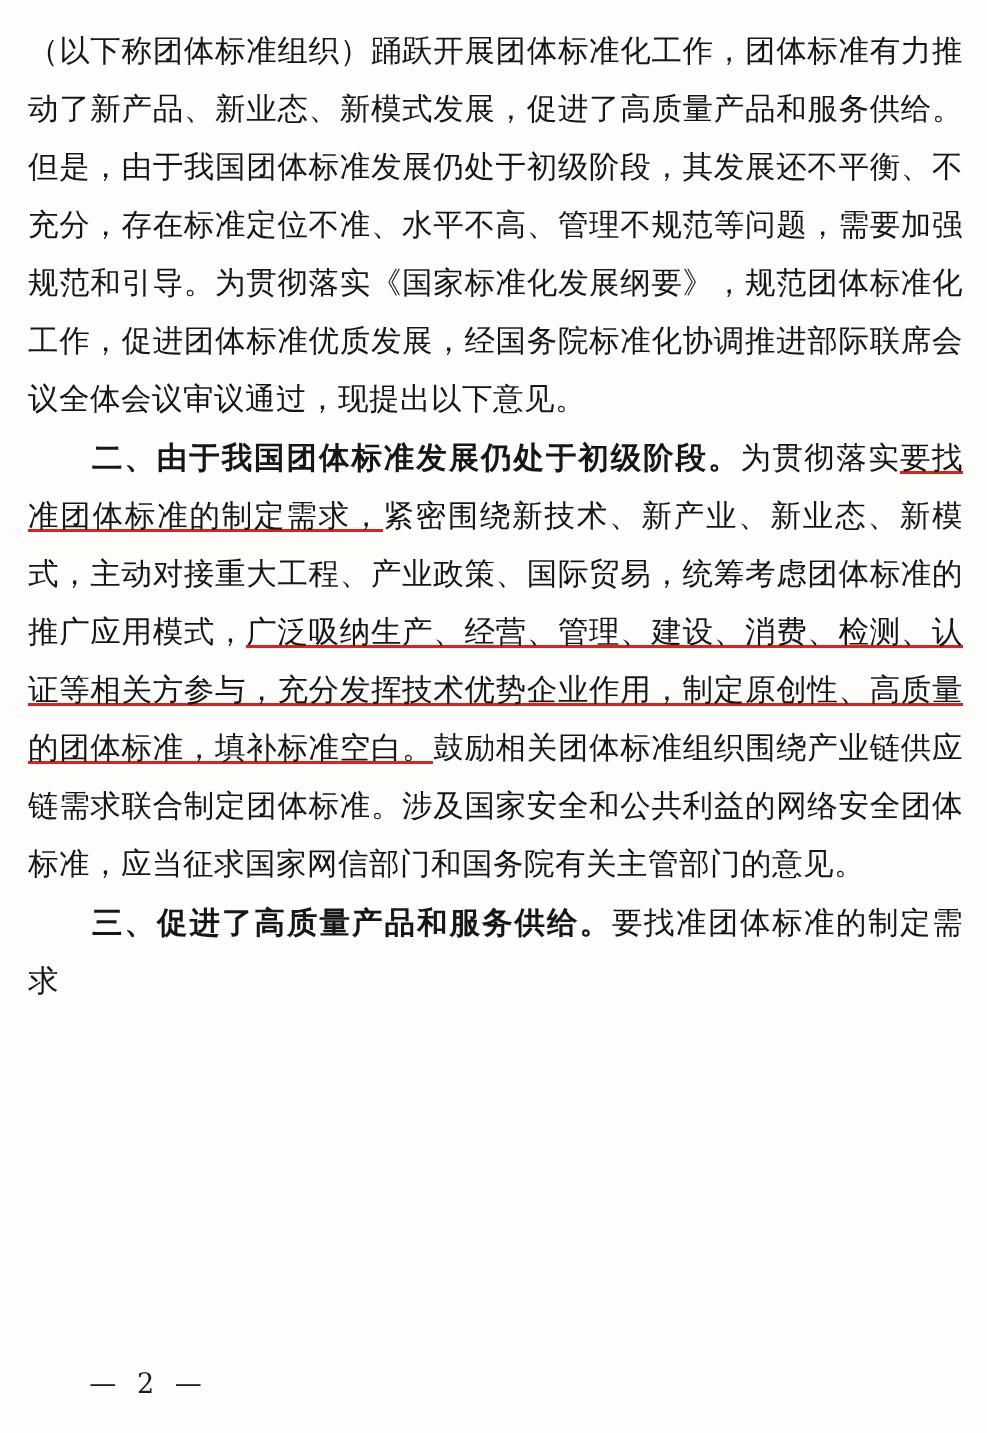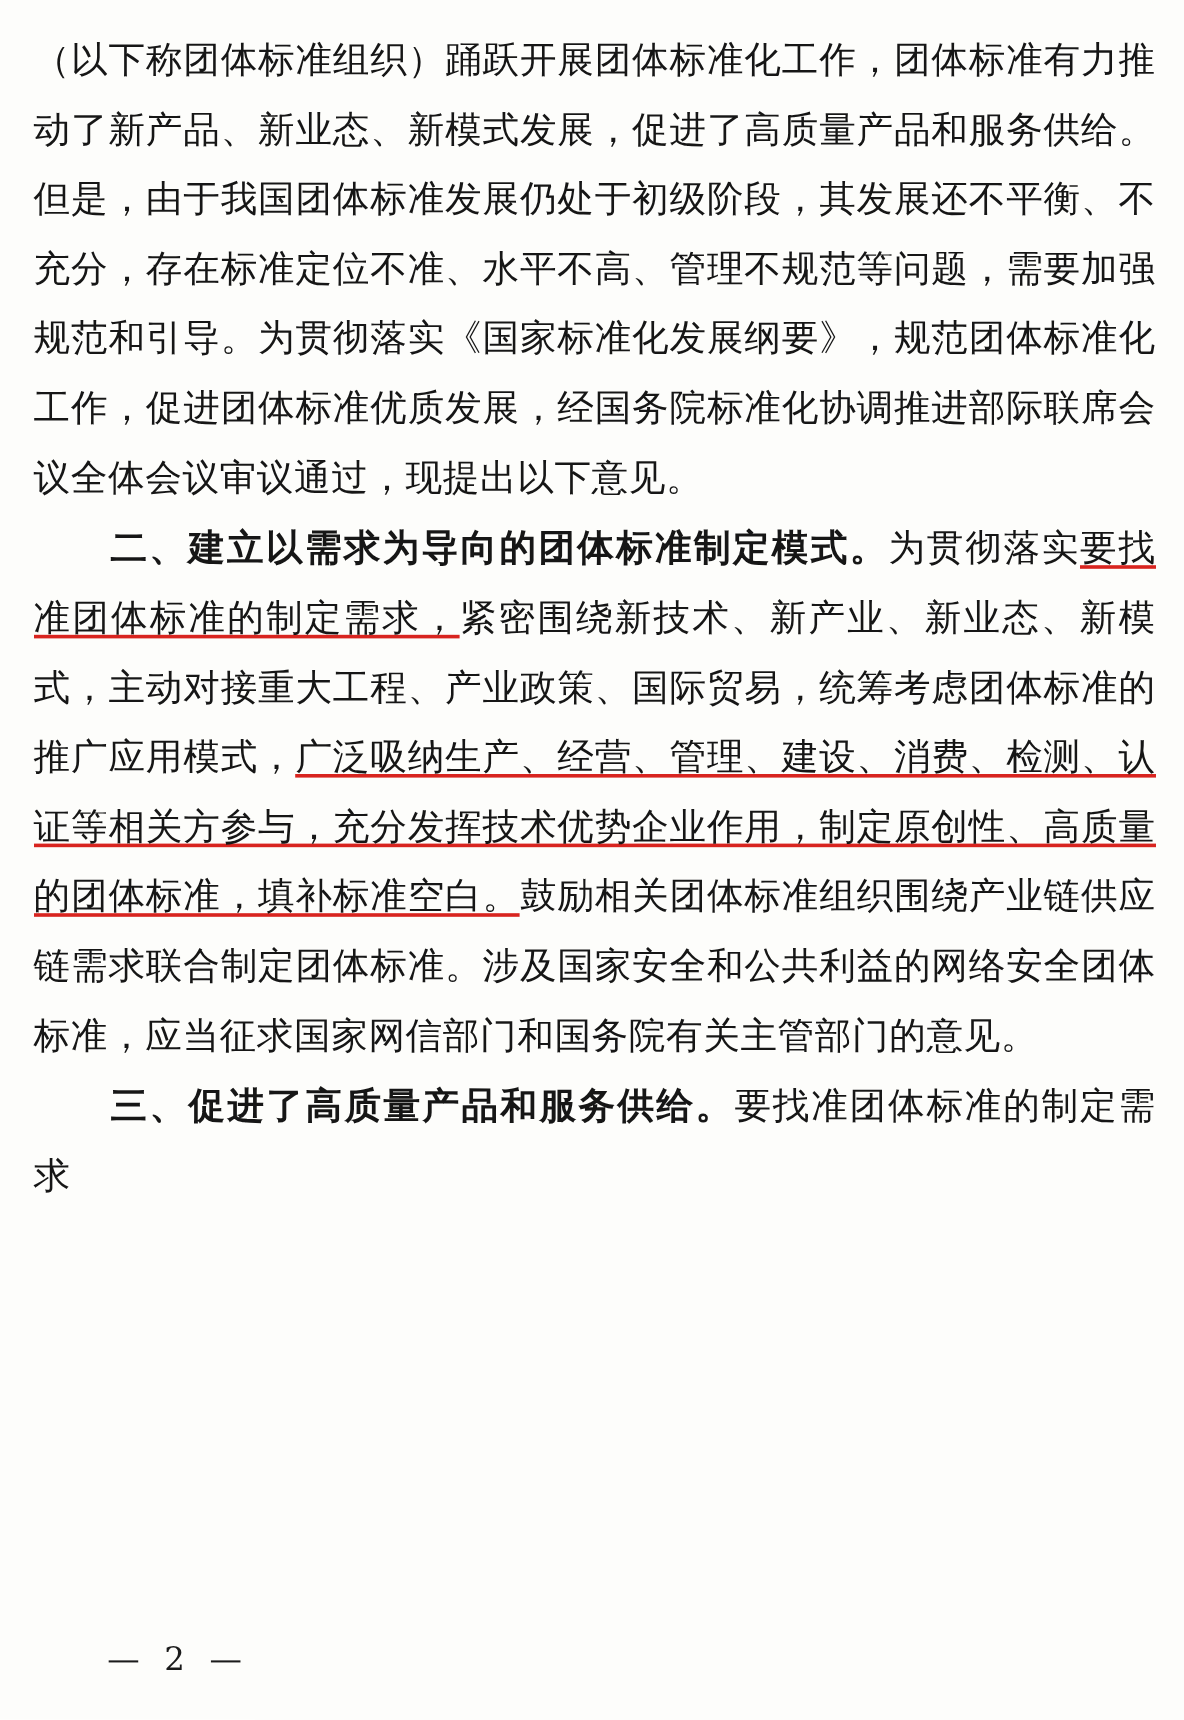--- a/index.html
+++ b/index.html
@@ -73,21 +73,21 @@
 
 <div class="page">
   <div class="content">
 
     <p class="para">
       <span>（以下称团体标准组织）踊跃开展团体标准化工作，团体标准有力推动了新产品、新业态、新模式发展，促进了高质量产品和服务供给。但是，由于我国团体标准发展仍处于初级阶段，其发展还不平衡、不充分，存在标准定位不准、水平不高、管理不规范等问题，需要加强规范和引导。为贯彻落实《国家标准化发展纲要》，规范团体标准化工作，促进团体标准优质发展，经国务院标准化协调推进部际联席会议全体会议审议通过，现提出以下意见。</span>
     </p>
 
 
     <p class="para indent">
-      <span class="bold-head">二、建立以需求为导向的团体标准制定模式。</span><span>为贯彻落实</span><span class="ul-red">要找准团体标准的制定需求，</span><span>紧密围绕新技术、新产业、新业态、新模式，主动对接重大工程、产业政策、国际贸易，统筹考虑团体标准的推广应用模式，</span><span class="ul-red">广泛吸纳生产、经营、管理、建设、消费、检测、认证等相关方参与，充分发挥技术优势企业作用，制定原创性、高质量的团体标准，填补标准空白。</span><span>鼓励相关团体标准组织围绕产业链供应链需求联合制定团体标准。涉及国家安全和公共利益的网络安全团体标准，应当征求国家网信部门和国务院有关主管部门的意见。</span>
+      <span class="bold-head">二、由于我国团体标准发展仍处于初级阶段。</span><span>为贯彻落实</span><span class="ul-red">要找准团体标准的制定需求，</span><span>紧密围绕新技术、新产业、新业态、新模式，主动对接重大工程、产业政策、国际贸易，统筹考虑团体标准的推广应用模式，</span><span class="ul-red">广泛吸纳生产、经营、管理、建设、消费、检测、认证等相关方参与，充分发挥技术优势企业作用，制定原创性、高质量的团体标准，填补标准空白。</span><span>鼓励相关团体标准组织围绕产业链供应链需求联合制定团体标准。涉及国家安全和公共利益的网络安全团体标准，应当征求国家网信部门和国务院有关主管部门的意见。</span>
     </p>
 
     <p class="para indent">
       <span class="bold-head">三、促进了高质量产品和服务供给。</span><span>要找准团体标准的制定需求</span>
     </p>
 
   </div>
 
   <div class="footer">
     <span class="pagenum-wrap">— 2 —</span>

